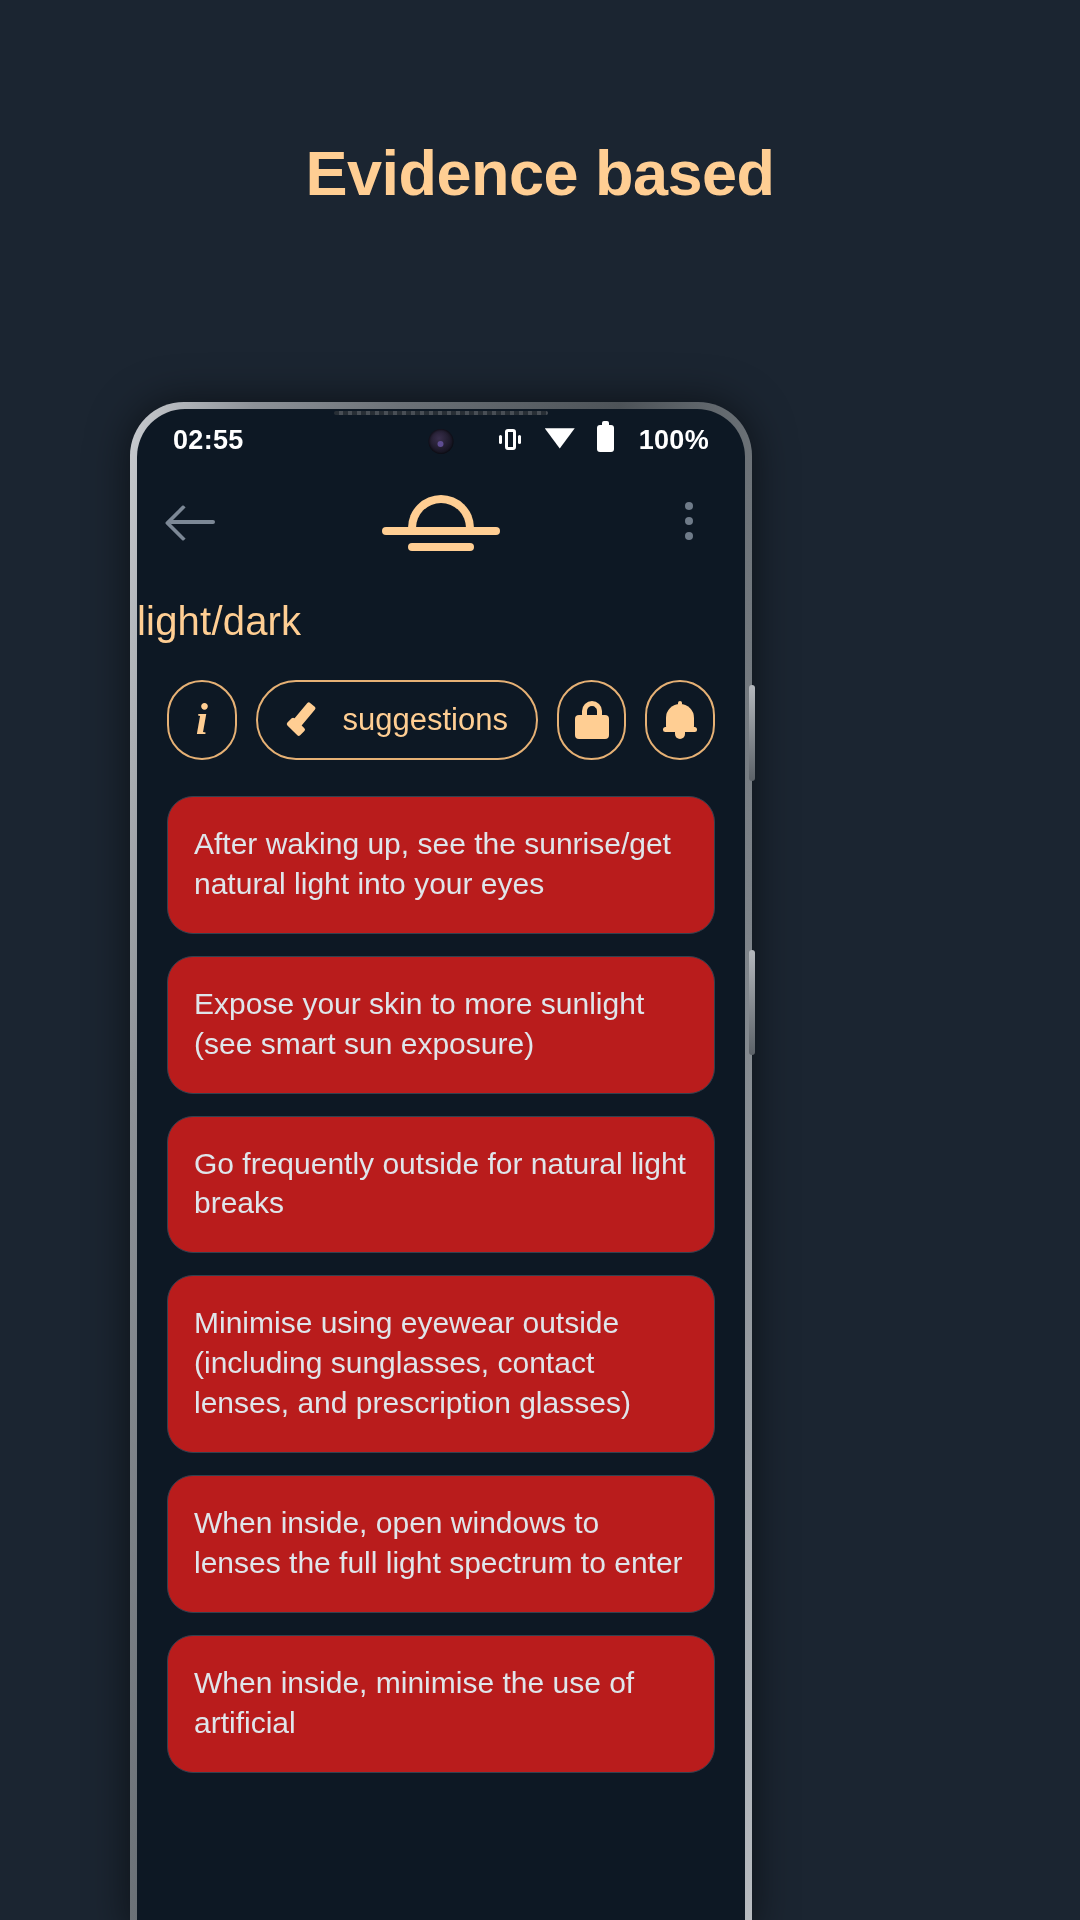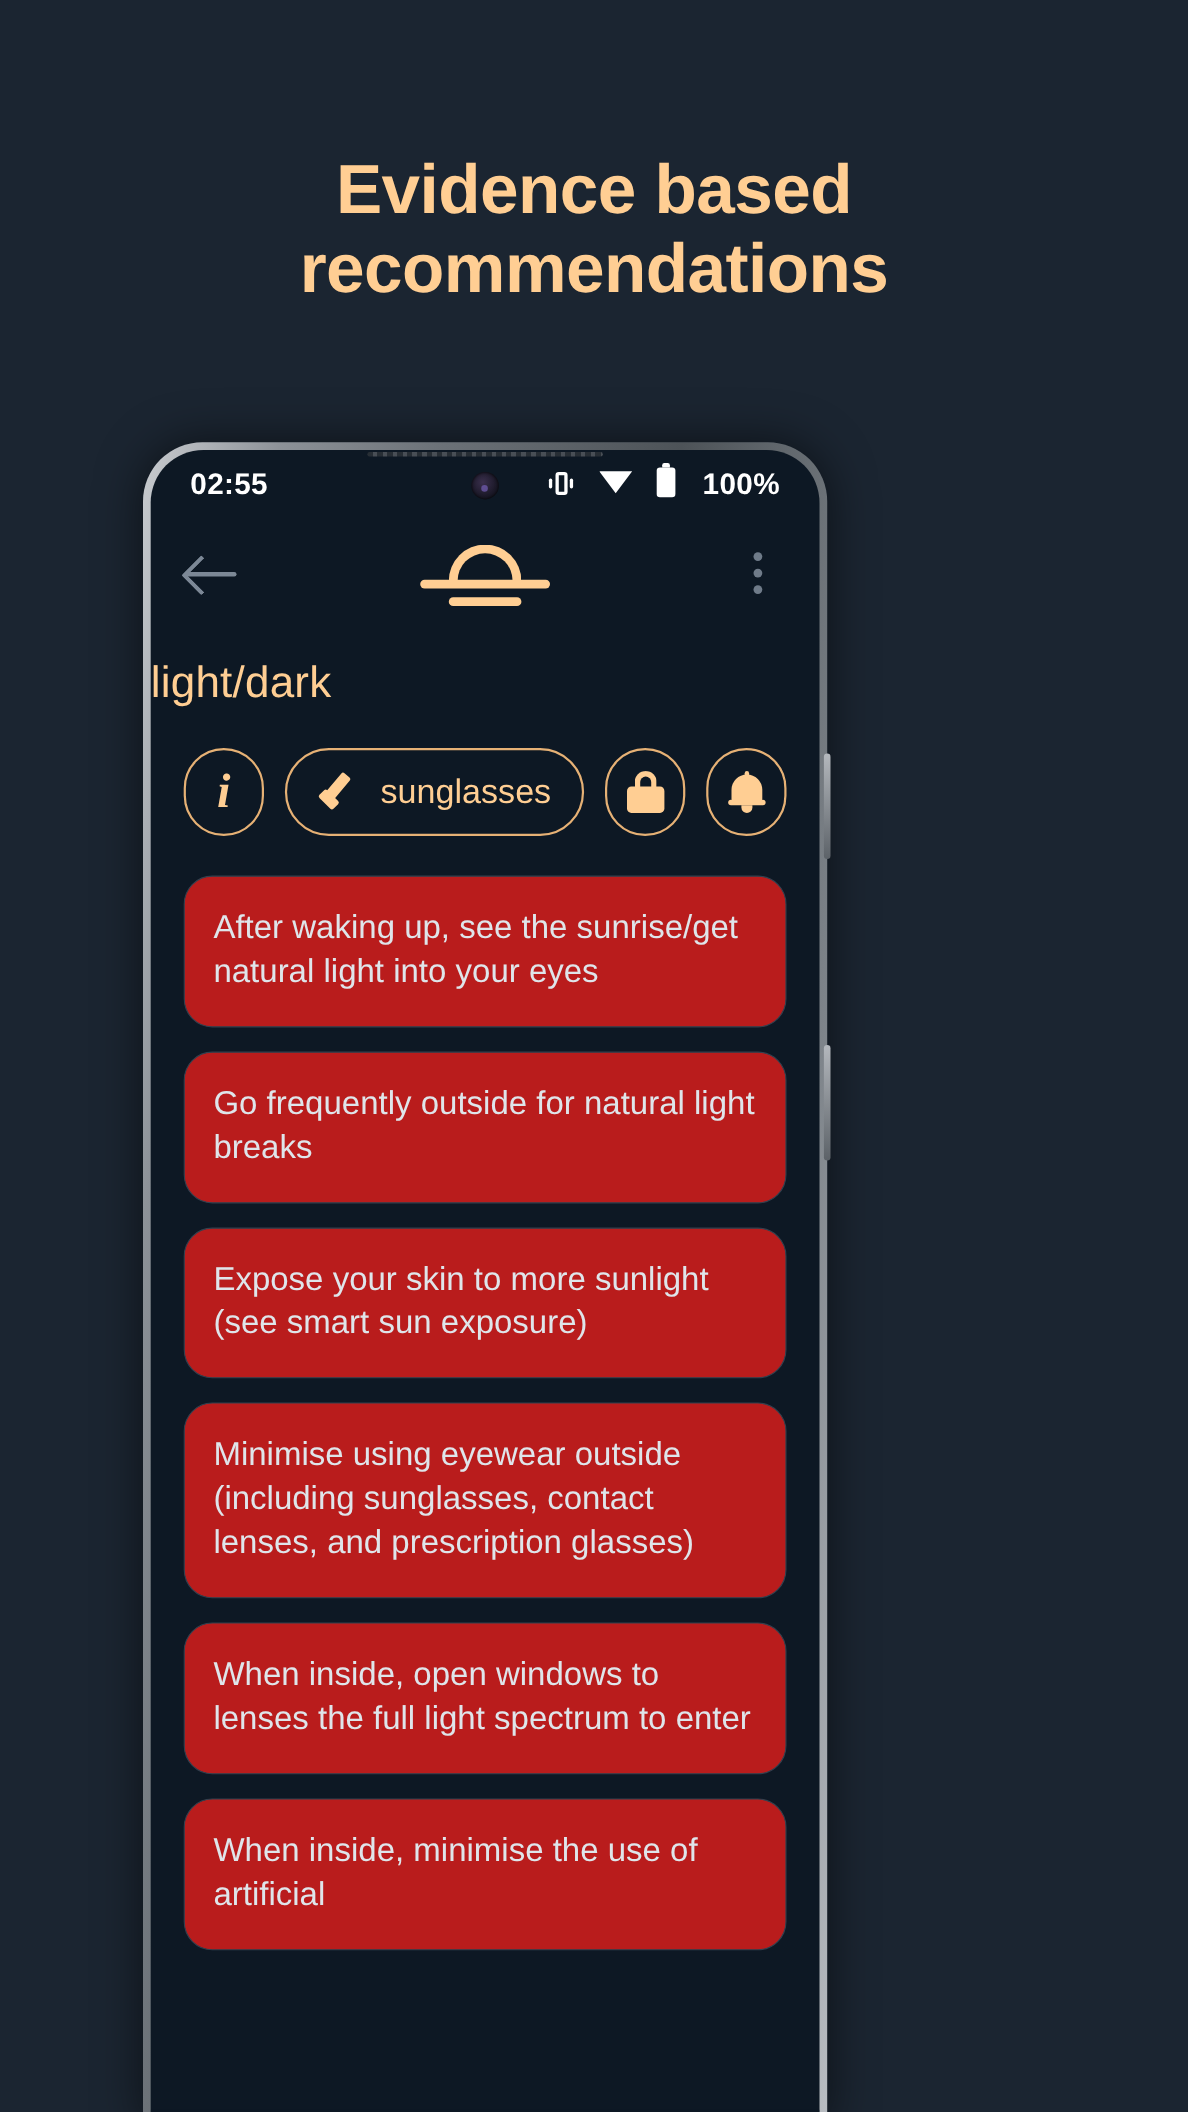--- a/index.html
+++ b/index.html
@@ -205,21 +205,20 @@
     background:#0d1824;
   }
 </style>
 </head>
 <body>
 
 <div class="promo">
 
   <div class="headline">
     <span>Evidence based</span>
-    <span>recommendations</span>
   </div>
 
   <div class="phone">
     <div class="btn-side btn-power"></div>
     <div class="btn-side btn-vol"></div>
 
     <div class="phone-inner">
       <div class="speaker"></div>
 
       <div class="statusbar">
@@ -255,42 +254,42 @@
       </div>
 
       <div class="app-title">light/dark</div>
 
       <div class="chips">
         <div class="chip chip-round">
           <span class="ico-i">i</span>
         </div>
         <div class="chip chip-pill">
           <span class="ico-check"></span>
-          <span class="chip-label">sunglasses</span>
+          <span class="chip-label">suggestions</span>
         </div>
         <div class="chip chip-round">
           <span class="ico-lock">
             <span class="shackle"></span>
               <span class="bodyl"></span>
           </span>
         </div>
         <div class="chip chip-round">
           <span class="ico-bell">
             <span class="stem"></span>
               <span class="dome"></span>
               <span class="lip"></span>
               <span class="clap"></span>
           </span>
         </div>
       </div>
 
       <div class="cards">
         <div class="card">After waking up, see the sunrise/get natural light into your eyes</div>
+        <div class="card">Expose your skin to more sunlight (see smart sun exposure)</div>
         <div class="card">Go frequently outside for natural light breaks</div>
-        <div class="card">Expose your skin to more sunlight (see smart sun exposure)</div>
         <div class="card">Minimise using eyewear outside (including sunglasses, contact lenses, and prescription glasses)</div>
         <div class="card">When inside, open windows to lenses the full light spectrum to enter</div>
         <div class="card">When inside, minimise the use of artificial</div>
       </div>
 
       <div class="navbar">
         
         
       </div>
     </div>

